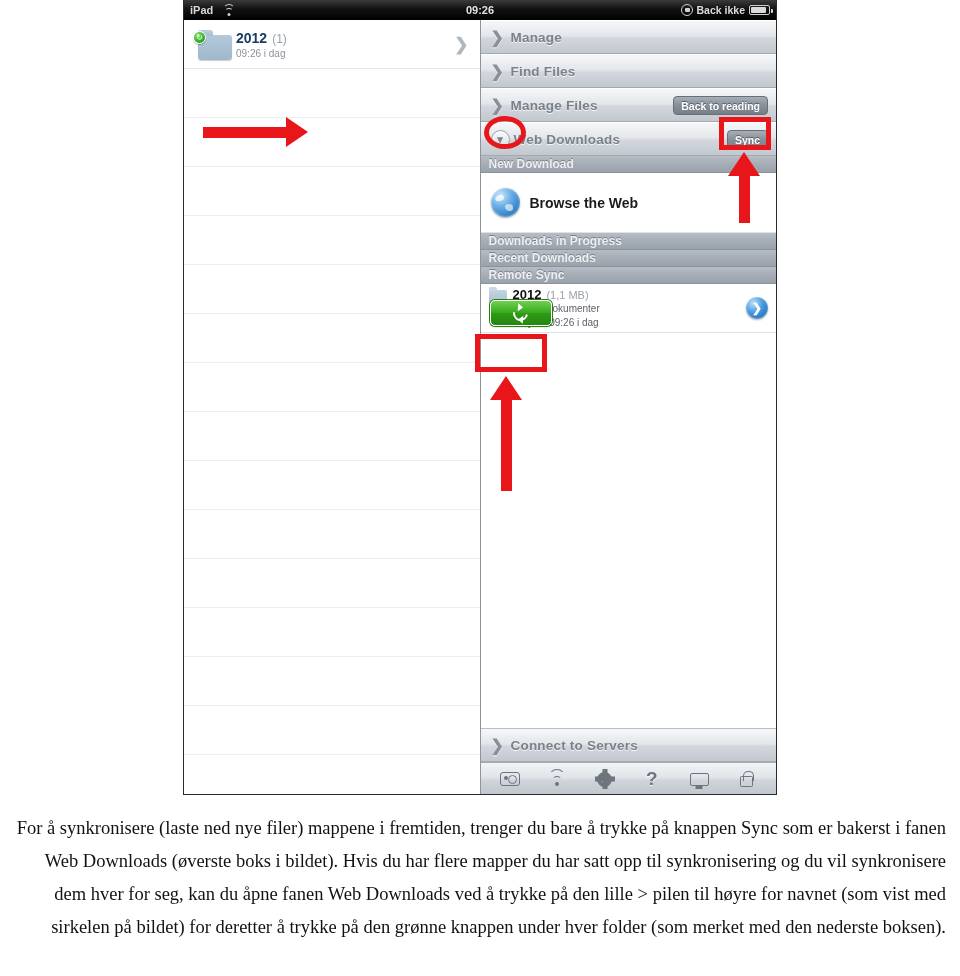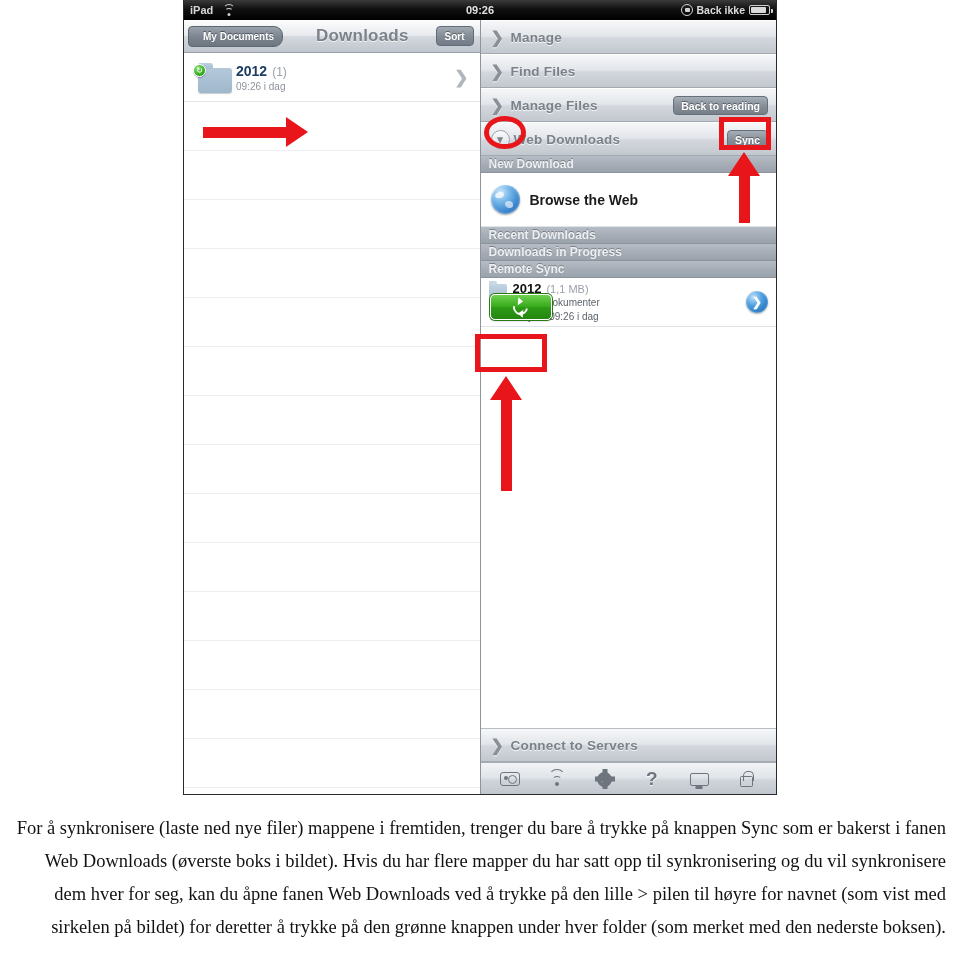--- a/index.html
+++ b/index.html
@@ -246,21 +246,21 @@
     height: 17px;
     background: linear-gradient(#b7bdc5 0%, #a6adb6 50%, #9aa2ab 100%);
     border-bottom: 1px solid #8b929b;
     display: flex; align-items: center;
     padding: 0 8px;
     font-size: 12px; font-weight: bold; color: #edf0f3;
     text-shadow: 0 -1px 0 rgba(0,0,0,.3);
   }
 
   .opt-row {
-    height: 54px;
+    height: 60px;
     display: flex; align-items: center;
     padding: 0 10px;
     background: #ffffff;
     border-bottom: 1px solid #dfe2e6;
     gap: 10px;
   }
   .globe {
     width: 29px; height: 29px; border-radius: 50%; flex: none;
     background: radial-gradient(circle at 32% 26%, #cfe7fb 0%, #6fb3e8 35%, #2d79c4 75%, #1a548f 100%);
     box-shadow: inset 0 0 3px rgba(255,255,255,.6), 0 1px 2px rgba(0,0,0,.35);
@@ -485,29 +485,20 @@
         <span class="battery">
             <span></span>
           </span>
       </div>
     </div>
 
     <div class="panes">
 
       <div class="pane-left">
 
-        <div class="navbar">
-          <div class="backbtn">
-            <span>My Documents</span>
-          </div>
-          <div class="nav-title">Downloads</div>
-          <div class="sortbtn">
-            <span>Sort</span>
-          </div>
-        </div>
 
         <div class="filelist">
           <div class="file-row">
             <div class="folder-wrap">
               <div class="sync-badge">↻</div>
               <div class="folder-icon"></div>
             </div>
             <div class="file-meta">
               <div class="file-title-line">
                 <span class="file-name">2012</span>
@@ -562,22 +553,22 @@
         </div>
 
         <div class="sec-header">New Download</div>
 
         <div class="opt-row">
           <span class="globe"></span>
           <span class="opt-label">Browse the Web</span>
         </div>
 
 
+        <div class="sec-header">Downloads in Progress</div>
         <div class="sec-header">Recent Downloads</div>
-        <div class="sec-header">Downloads in Progress</div>
         <div class="sec-header">Remote Sync</div>
 
         <div class="sync-row">
           <div class="sync-folder"></div>
           <div class="sync-left">
             <div class="sync-title-line">
               <span class="sync-name">2012</span>
               <span class="sync-size">(1,1 MB)</span>
             </div>
             <div class="sync-sub">P: Saksdokumenter</div>

